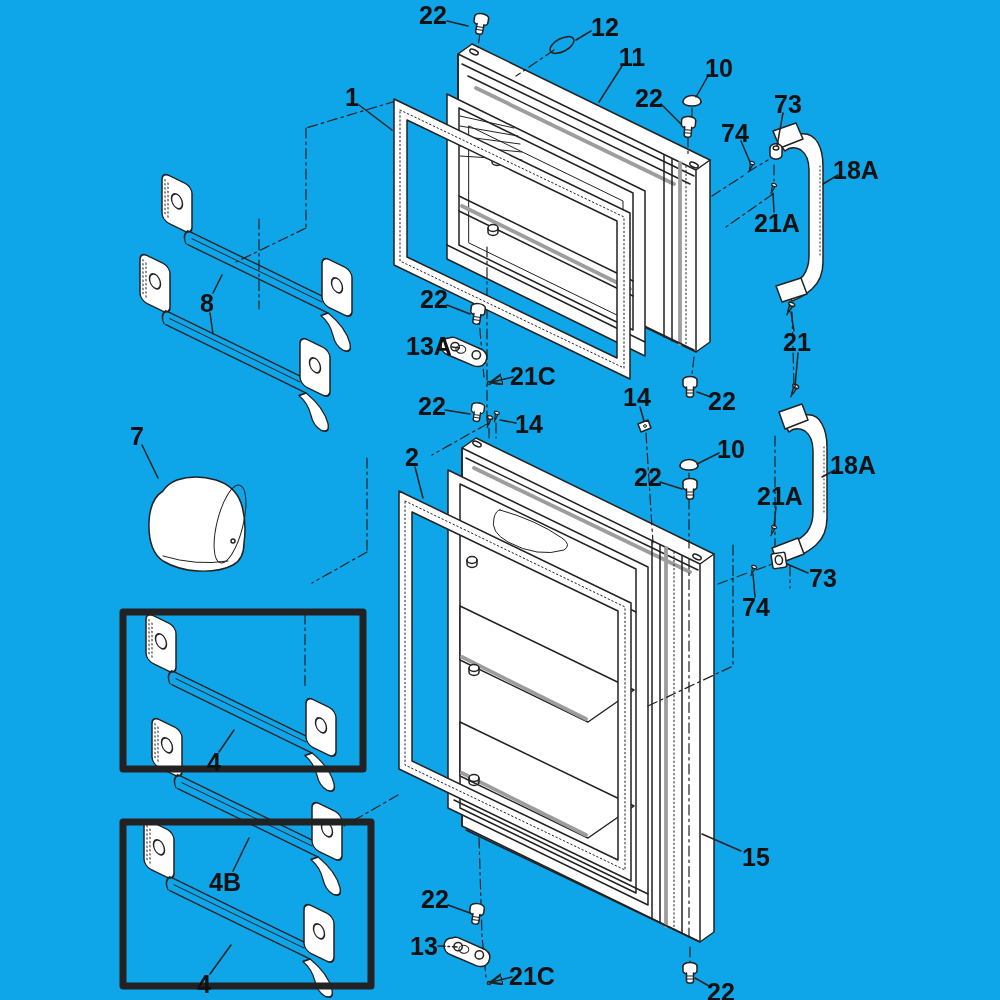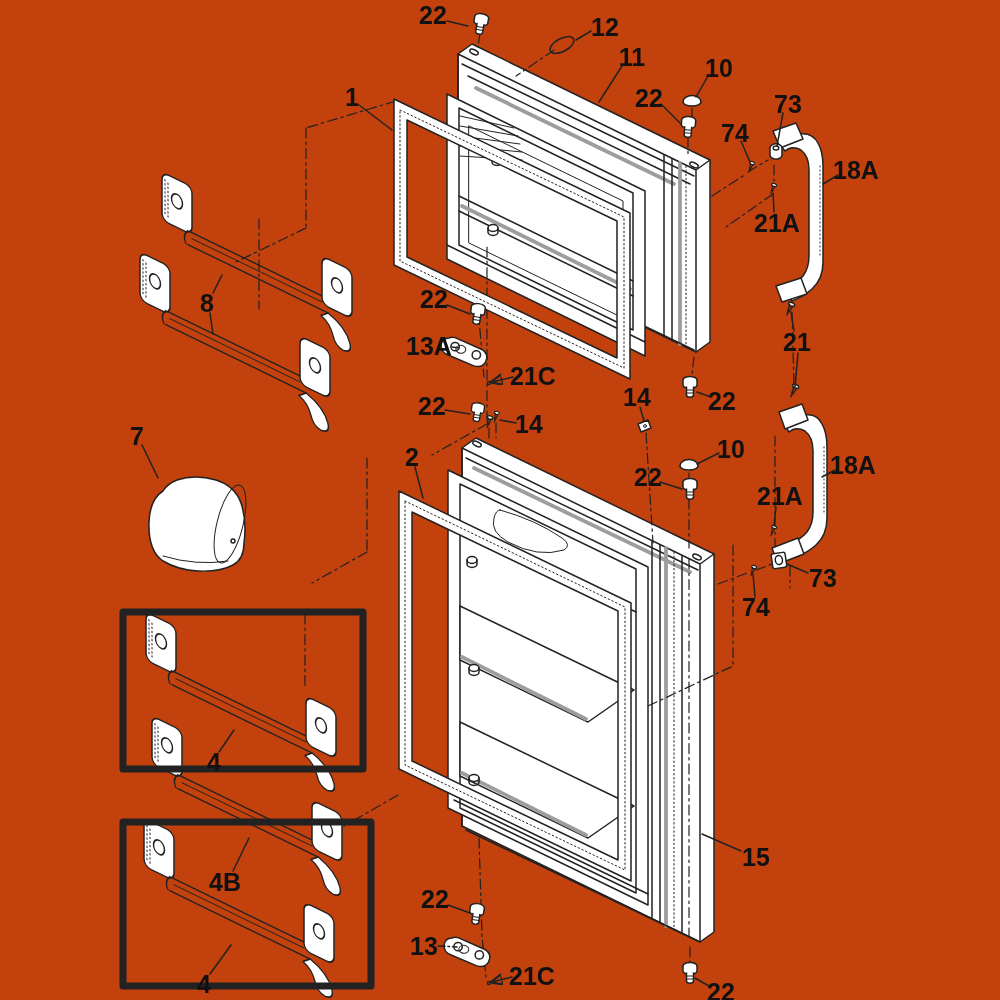--- a/index.html
+++ b/index.html
@@ -1,16 +1,16 @@
 <!DOCTYPE html>
 <html><head>
 <meta charset="utf-8">
 <style>
   html,body{margin:0;padding:0;background:#fff;}
-  .stage{position:relative;width:1000px;height:1000px;background:#c2410c;overflow:hidden;
+  .stage{position:relative;width:1000px;height:1000px;background:#0ea5e9;overflow:hidden;
          font-family:"Liberation Sans",sans-serif;}
   svg{display:block;}
   
   svg path, svg line, svg rect, svg ellipse, svg circle, svg polygon{
     stroke:#222;stroke-width:1.5;fill:none;stroke-linecap:round;stroke-linejoin:round;}
   .wf{fill:#ffffff;}
   .thin{stroke-width:1;}
   .gs{stroke:#9d9d9d;stroke-width:3.8;}
   .dot{stroke-width:1;stroke-dasharray:1.5,2.6;}
   .dd{stroke-width:1.2;stroke-dasharray:10,4,2.5,4;fill:none;}

